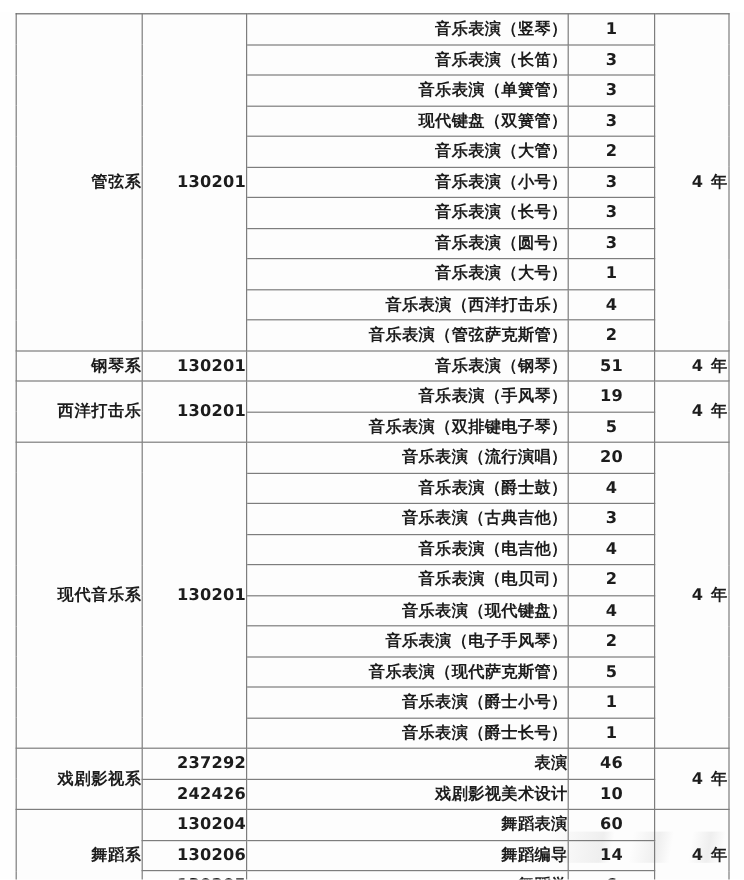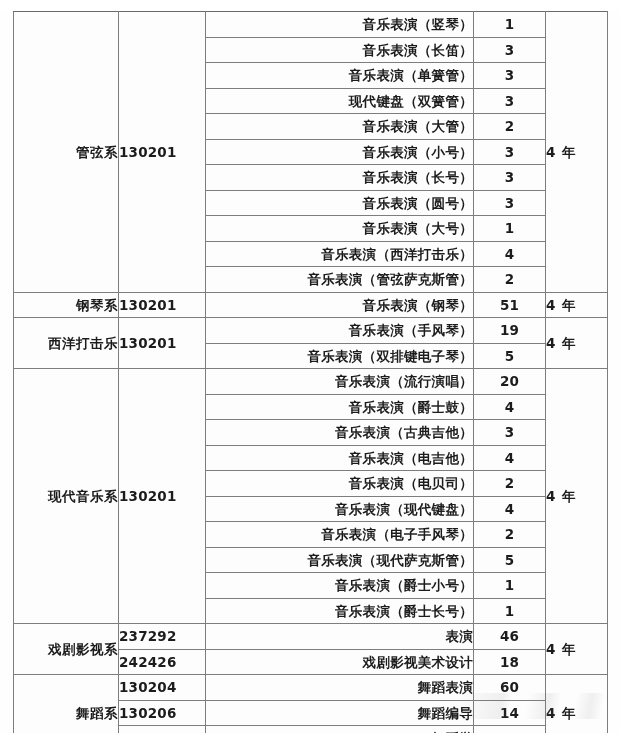--- a/index.html
+++ b/index.html
@@ -61,24 +61,24 @@
     border: 1.5px solid #6e6e6e;
   }
 
   col.c-dept   { width: 105px; }
   col.c-code   { width: 87px;  }
   col.c-major  { width: 268px; }
   col.c-plan   { width: 72px;  }
   col.c-years  { width: 62px;  }
 
   td.dept  { text-align: right; letter-spacing: 0.5px; }
-  td.code  { text-align: left; font-size: 13px; letter-spacing: 0.2px; }
+  td.code  { text-align: right; font-size: 13px; letter-spacing: 0.2px; }
   td.major { text-align: right; padding-left: 7px; letter-spacing: 0.3px; }
   td.plan  { text-align: center; font-size: 13px; }
-  td.years { text-align: left; letter-spacing: 1px; }
+  td.years { text-align: right; letter-spacing: 1px; }
 
   
   tr.section-start > td { border-top: 1.5px solid #6a6a6a; }
 
   
   .watermark {
     position: absolute;
     right: 10px;
     bottom: 14px;
     width: 150px;
@@ -216,21 +216,21 @@
         <tr class="section-start">
           <td class="dept" rowspan="2">戏剧影视系</td>
           <td class="code">237292</td>
           <td class="major">表演</td>
           <td class="plan">46</td>
           <td class="years" rowspan="2">4 年</td>
         </tr>
         <tr>
           <td class="code">242426</td>
           <td class="major">戏剧影视美术设计</td>
-          <td class="plan">18</td>
+          <td class="plan">10</td>
         </tr>
         <tr class="section-start">
           <td class="dept" rowspan="3">舞蹈系</td>
           <td class="code">130204</td>
           <td class="major">舞蹈表演</td>
           <td class="plan">60</td>
           <td class="years" rowspan="3">4 年</td>
         </tr>
         <tr>
           <td class="code">130206</td>

